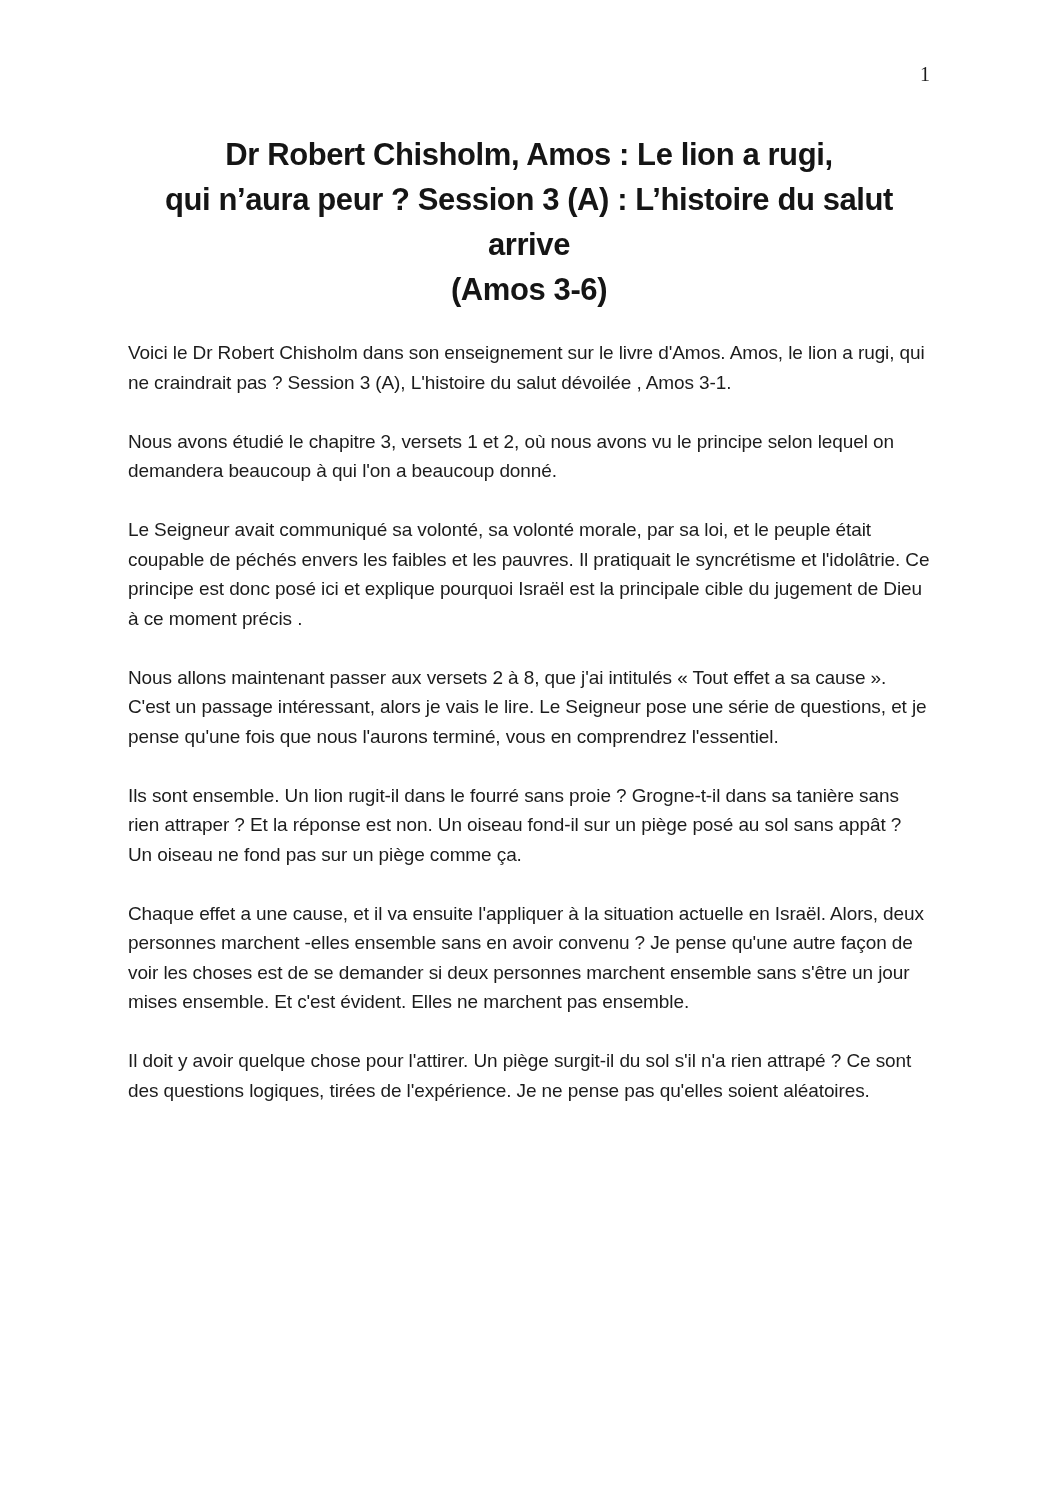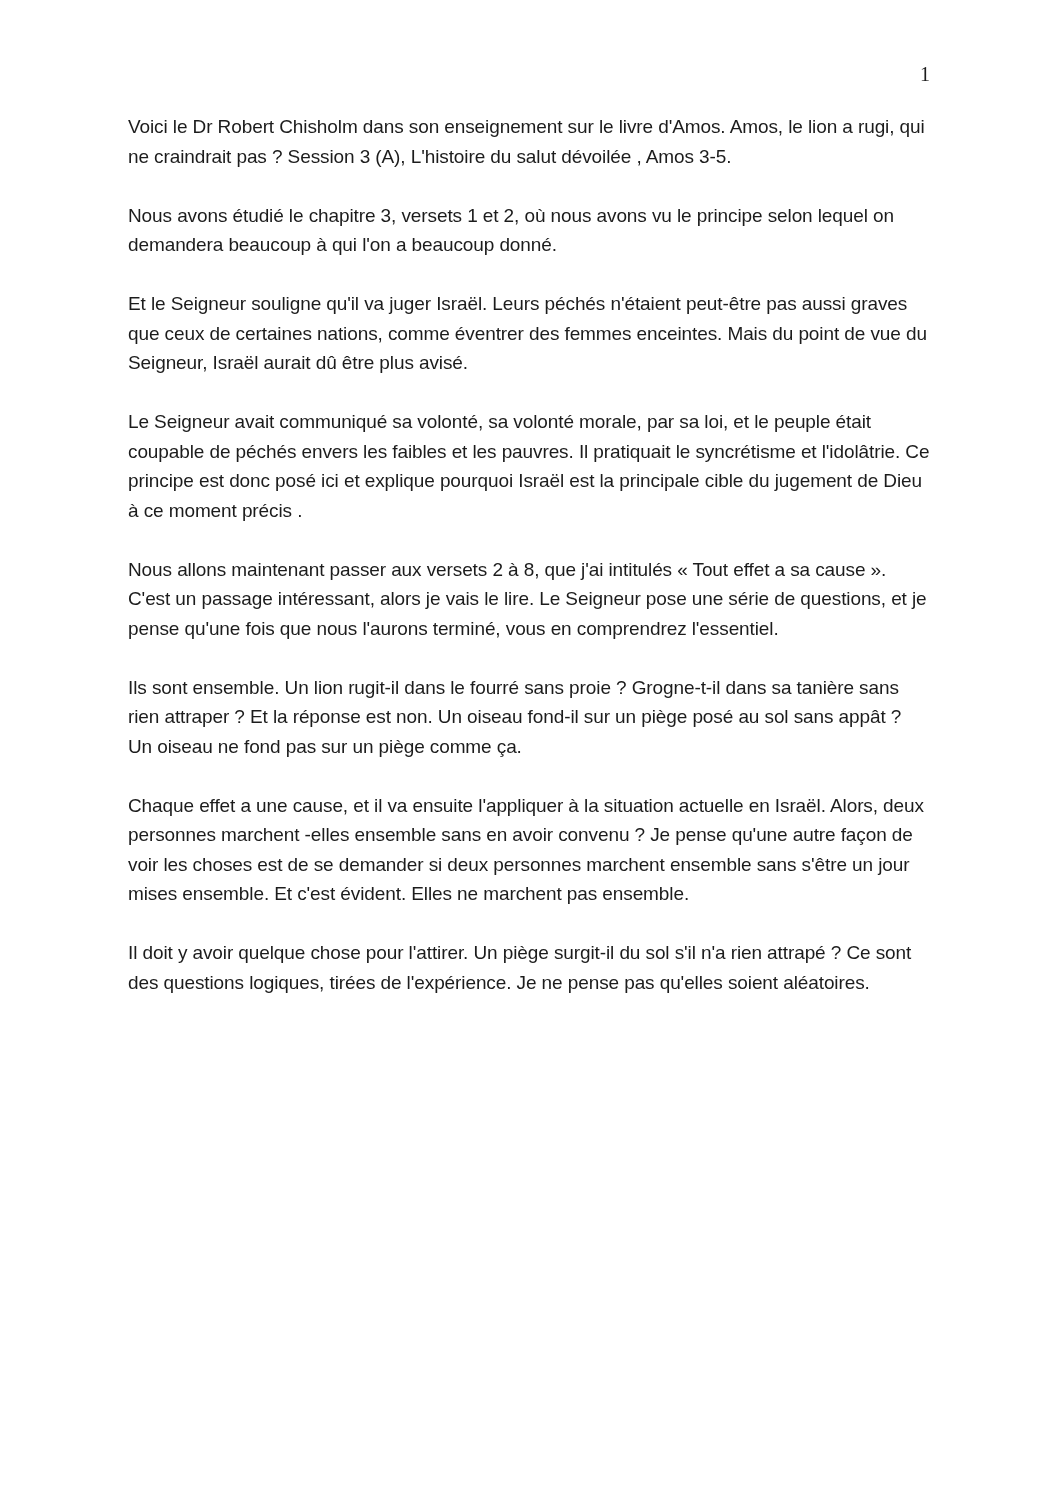--- a/index.html
+++ b/index.html
@@ -43,25 +43,30 @@
     margin-bottom: 29.5px;
   }
 </style>
 </head>
 <body>
 
 <div class="page">
 
   <div class="page-number">1</div>
 
+  <div class="doc-title">
+    <div>Dr Robert Chisholm, Amos : Le lion a rugi,</div>
+    <div>qui n’aura peur ? Session 3 (A) : L’histoire du salut</div>
+    <div>arrive</div>
+    <div>(Amos 3-6)</div>
+  </div>
 
   <div class="doc-body">
-    <div class="para">Voici le Dr Robert Chisholm dans son enseignement sur le livre d'Amos. Amos, le lion a rugi, qui ne craindrait pas ? Session 3 (A), L'histoire du salut dévoilée , Amos 3-5.</div>
+    <div class="para">Voici le Dr Robert Chisholm dans son enseignement sur le livre d'Amos. Amos, le lion a rugi, qui ne craindrait pas ? Session 3 (A), L'histoire du salut dévoilée , Amos 3-1.</div>
     <div class="para">Nous avons étudié le chapitre 3, versets 1 et 2, où nous avons vu le principe selon lequel on demandera beaucoup à qui l'on a beaucoup donné.</div>
-    <div class="para">Et le Seigneur souligne qu'il va juger Israël. Leurs péchés n'étaient peut-être pas aussi graves que ceux de certaines nations, comme éventrer des femmes enceintes. Mais du point de vue du Seigneur, Israël aurait dû être plus avisé.</div>
     <div class="para">Le Seigneur avait communiqué sa volonté, sa volonté morale, par sa loi, et le peuple était coupable de péchés envers les faibles et les pauvres. Il pratiquait le syncrétisme et l'idolâtrie. Ce principe est donc posé ici et explique pourquoi Israël est la principale cible du jugement de Dieu à ce moment précis .</div>
     <div class="para">Nous allons maintenant passer aux versets 2 à 8, que j'ai intitulés « Tout effet a sa cause ». C'est un passage intéressant, alors je vais le lire. Le Seigneur pose une série de questions, et je pense qu'une fois que nous l'aurons terminé, vous en comprendrez l'essentiel.</div>
     <div class="para">Ils sont ensemble. Un lion rugit-il dans le fourré sans proie ? Grogne-t-il dans sa tanière sans rien attraper ? Et la réponse est non. Un oiseau fond-il sur un piège posé au sol sans appât ? Un oiseau ne fond pas sur un piège comme ça.</div>
     <div class="para">Chaque effet a une cause, et il va ensuite l'appliquer à la situation actuelle en Israël. Alors, deux personnes marchent -elles ensemble sans en avoir convenu ? Je pense qu'une autre façon de voir les choses est de se demander si deux personnes marchent ensemble sans s'être un jour mises ensemble. Et c'est évident. Elles ne marchent pas ensemble.</div>
     <div class="para">Il doit y avoir quelque chose pour l'attirer. Un piège surgit-il du sol s'il n'a rien attrapé ? Ce sont des questions logiques, tirées de l'expérience. Je ne pense pas qu'elles soient aléatoires.</div>
   </div>
 
 </div>
 
 </body></html>

